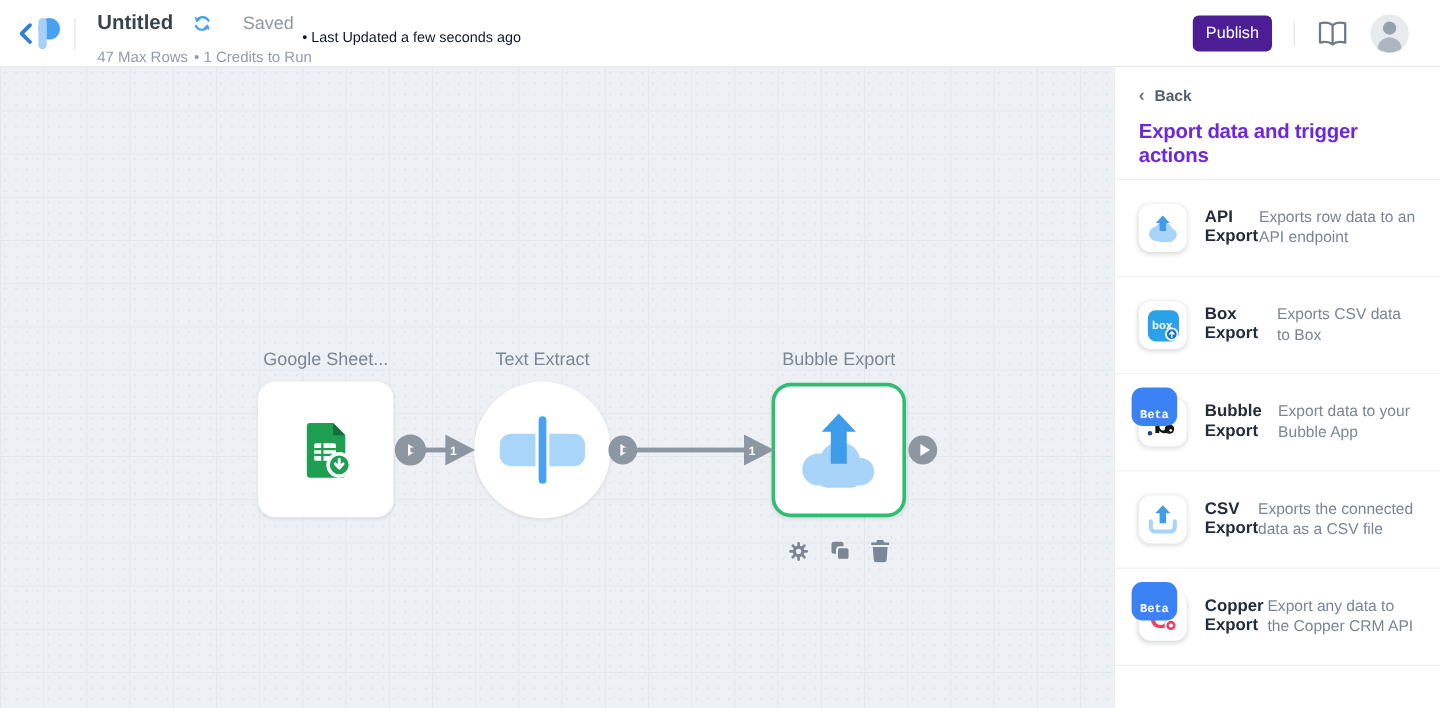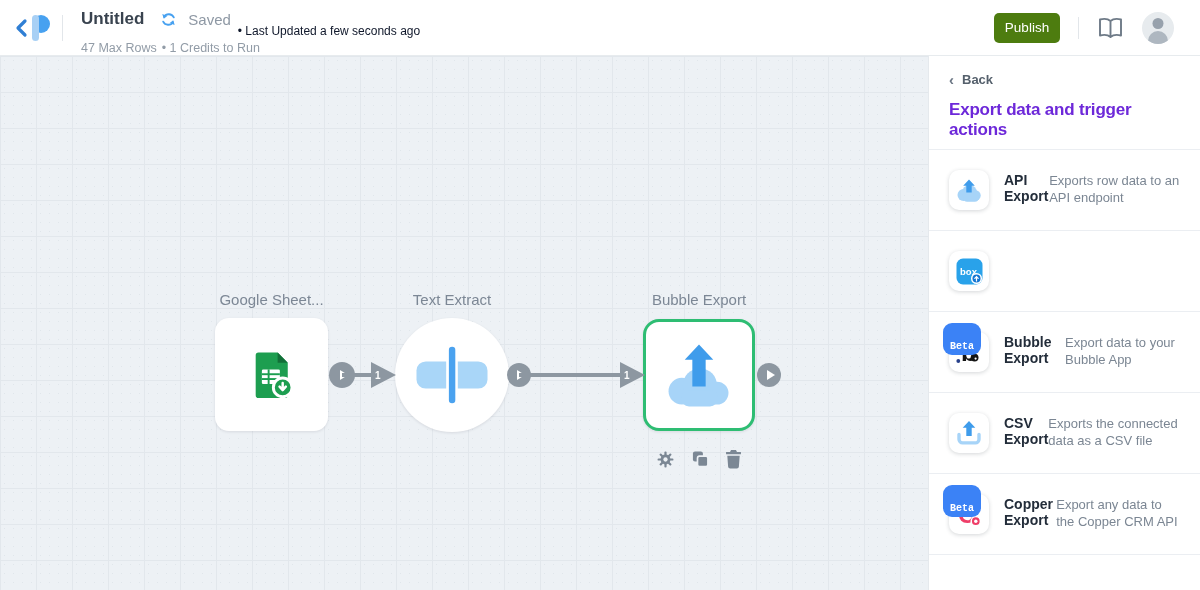--- a/index.html
+++ b/index.html
@@ -10,25 +10,25 @@
   
   .header { position:absolute; top:0; left:0; width:1200px; height:56px; background:#fff;
             border-bottom:1px solid #e7ebee; display:flex; align-items:center; z-index:5; }
   .logo-btn { margin-left:14px; display:flex; align-items:center; cursor:pointer; }
   .v-div { width:1px; height:26px; background:#e2e6ea; }
   .v-div.logo { margin-left:10px; }
   .title-block { margin-left:18px; display:flex; flex-direction:column; justify-content:center; }
   .title-row { display:flex; align-items:center; }
   .flow-title { font-size:17px; font-weight:600; color:#39434f; }
   .sync-icon { margin-left:16px; display:flex; }
-  .saved-status { margin-left:11px; font-size:15px; color:#8e98a4; }
+  .saved-status { margin-left:25px; font-size:15px; color:#8e98a4; }
   .last-updated { margin-left:7px; font-size:12px; color:#0f172a;margin-top:24px; }
   .meta-row { margin-top:3px; font-size:12.5px; color:#929ca7; display:flex; gap:5px; }
   .spacer { flex:1; }
-  .publish-btn { width:66px; height:30px; background:#4d7c0f; color:#fff; font-size:13.5px;
+  .publish-btn { width:66px; height:30px; background:#4c1d95; color:#fff; font-size:13.5px;
                  font-family:"Liberation Sans",sans-serif; border:none; border-radius:5px; cursor:pointer; }
   .v-div.right { margin:0 18px; height:22px; }
   .book-btn { display:flex; align-items:center; cursor:pointer; }
   .avatar { margin-left:18px; margin-right:26px; width:32px; height:32px; border-radius:50%;
             background:#e7ebee; position:relative; overflow:hidden; cursor:pointer; }
   .avatar .head { position:absolute; left:50%; top:6px; transform:translateX(-50%);
                   width:11px; height:11px; border-radius:50%; background:#97a1ac; }
   .avatar .body { position:absolute; left:50%; top:19px; transform:translateX(-50%);
                   width:20px; height:14px; border-radius:10px 10px 4px 4px; background:#aeb7c0; }
 
@@ -249,20 +249,24 @@
 
     <div class="side-item">
       <div class="icon-tile">
         <svg width="27" height="27" viewBox="0 0 27 27">
           <rect x="0.5" y="0.5" width="26" height="26" rx="6.5" fill="#29a2ea"></rect>
           <text x="12.5" y="16.5" font-size="9.5" font-weight="bold" fill="#fff" text-anchor="middle" font-family="Liberation Sans">box</text>
           <circle cx="20.5" cy="20.5" r="4.8" fill="#1476d2" stroke="#fff" stroke-width="1.5"></circle>
           <path d="M20.5 23 v-4 M18.8 20.4 l1.7 -1.8 1.7 1.8" stroke="#fff" stroke-width="1.2" fill="none" stroke-linecap="round"></path>
         </svg>
       </div>
+      <div class="side-text">
+        <div class="side-title">Box Export</div>
+        <div class="side-desc">Exports CSV data to Box</div>
+      </div>
     </div>
 
     <div class="side-item">
       <div class="icon-tile">
         <span class="beta-badge">Beta</span>
         <svg width="26" height="28" viewBox="0 0 26 28">
           <text x="5" y="23" font-size="25" font-weight="bold" fill="#141414" font-family="Liberation Sans">b</text>
           <circle cx="18.6" cy="19.6" r="3.9" fill="#141414"></circle>
           <circle cx="19.6" cy="20.6" r="1.1" fill="#fff"></circle>
           <circle cx="2.3" cy="23" r="1.9" fill="#27408b"></circle>

